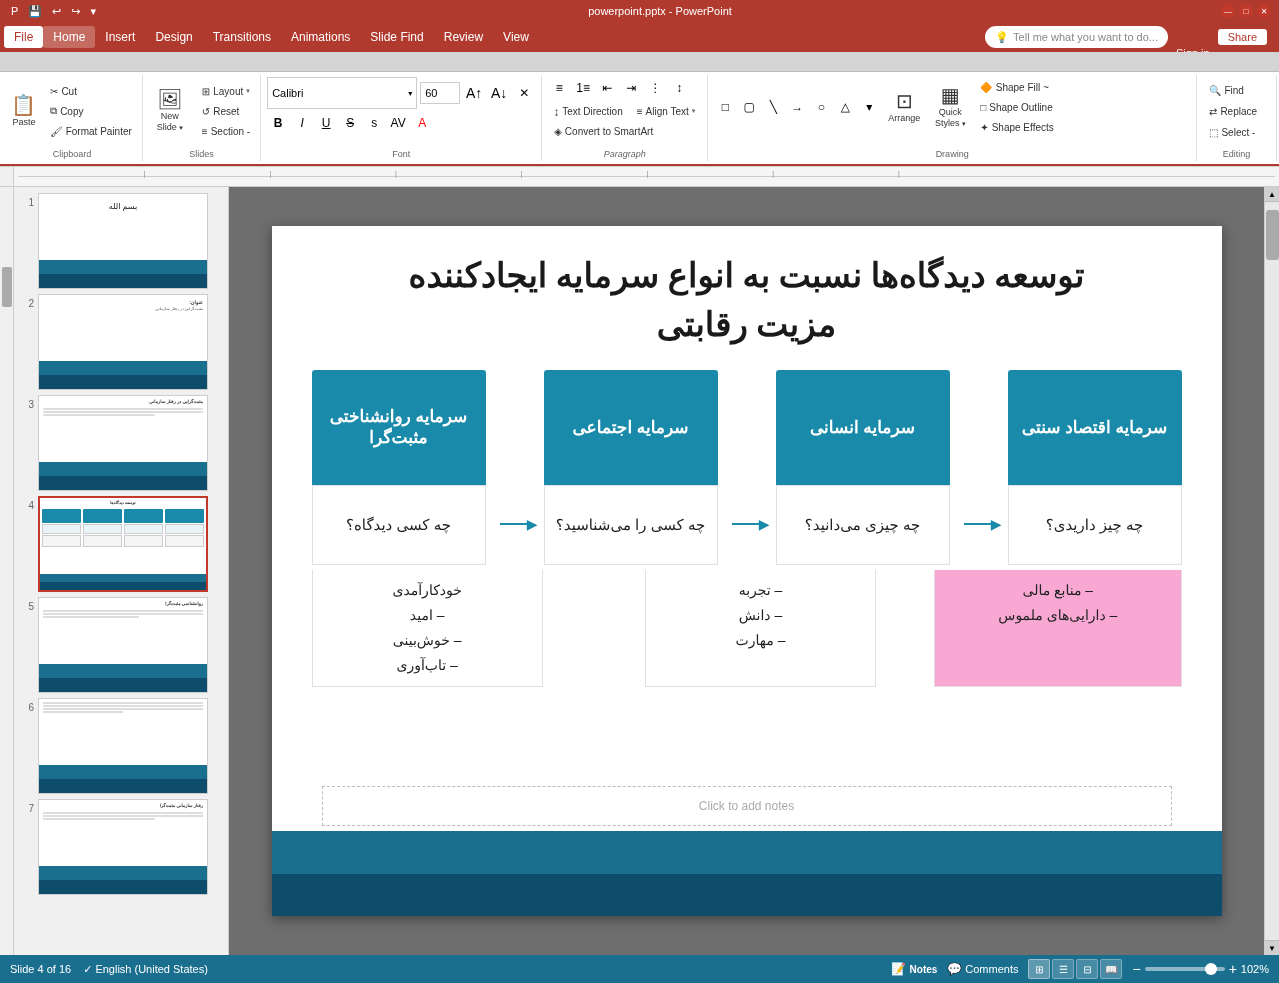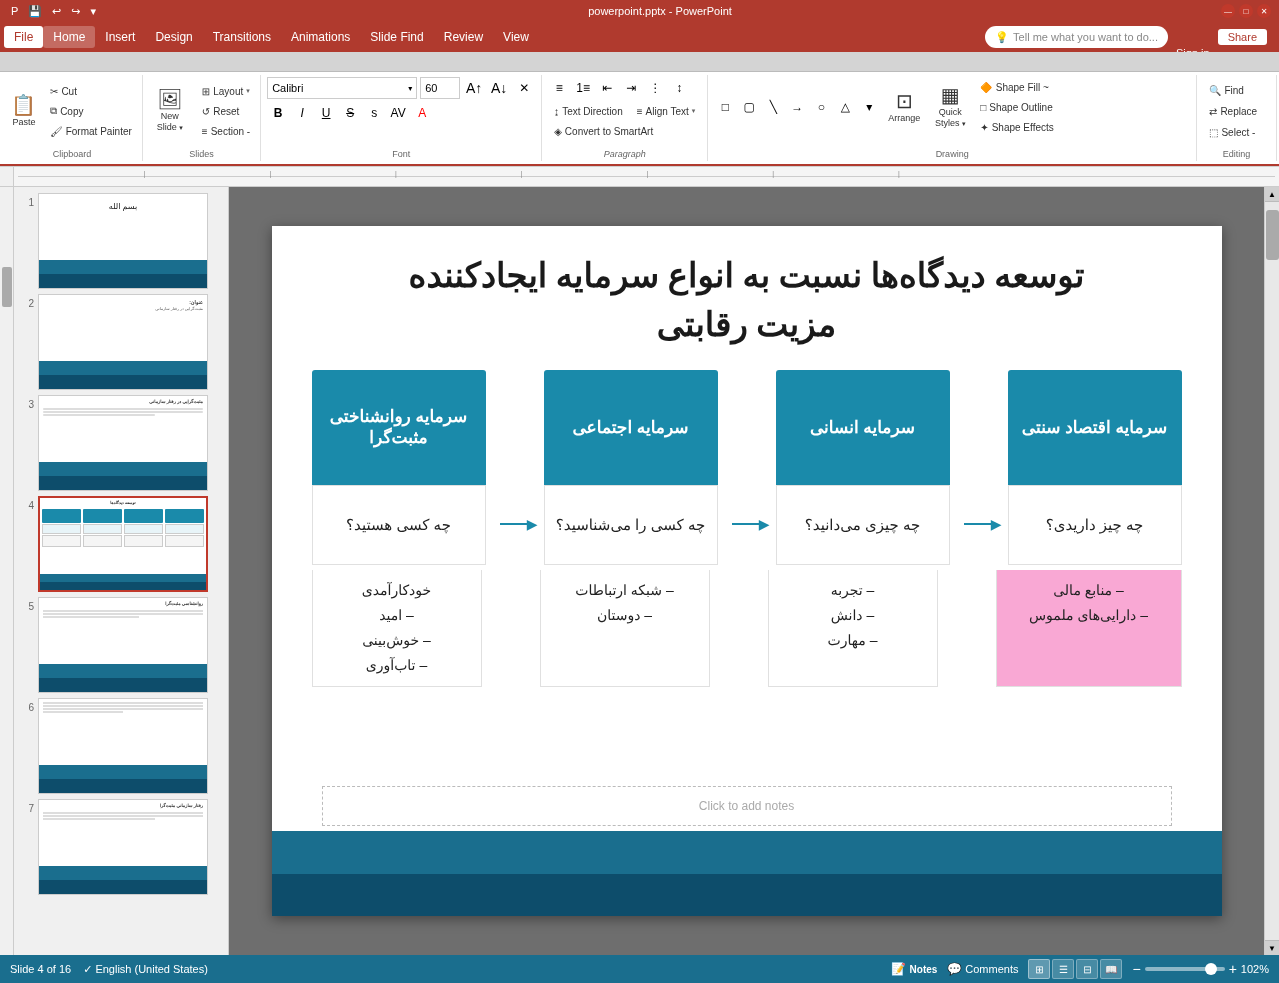--- a/index.html
+++ b/index.html
@@ -27,21 +27,21 @@
     #ribbon { background: #fff; border-bottom: 1px solid #d0d0d0; height: 115px; display: flex; flex-direction: column; }
 
     
     .rb { display: flex; flex-direction: column; align-items: center; justify-content: center; cursor: pointer; padding: 2px 4px; border-radius: 3px; font-size: 10px; color: #333; min-width: 32px; height: 56px; border: 1px solid transparent; }
     .rb .icon { font-size: 20px; line-height: 1; }
     .rb .label { font-size: 9px; text-align: center; line-height: 1.2; margin-top: 2px; }
     .rb-small { display: flex; align-items: center; gap: 3px; cursor: pointer; padding: 2px 5px; border-radius: 3px; font-size: 10px; color: #333; height: 18px; border: 1px solid transparent; white-space: nowrap; }
     .dropdown-arrow { font-size: 7px; color: #666; }
 
     
-    .font-box { border: 1px solid #ccc; height: 22px; font-size: 11px; padding: 0 4px; width: 150px; display: flex; align-items: center; cursor: pointer; background: white; }
+    .font-box { border: 1px solid #ccc; height: 32px; font-size: 11px; padding: 0 4px; width: 150px; display: flex; align-items: center; cursor: pointer; background: white; }
     .size-box { border: 1px solid #ccc; height: 22px; font-size: 11px; padding: 0 4px; width: 40px; display: flex; align-items: center; cursor: pointer; background: white; }
     .fmt-btn { width: 22px; height: 22px; display: flex; align-items: center; justify-content: center; cursor: pointer; font-size: 12px; border: 1px solid transparent; border-radius: 2px; }
     .fmt-btn.bold { font-weight: bold; }
     .fmt-btn.italic { font-style: italic; }
     .fmt-btn.underline { text-decoration: underline; }
     .fmt-btn.strike { text-decoration: line-through; }
 
     
     #main-area { display: flex; height: calc(983px - 22px - 30px - 115px - 28px - 26px); background: #6e6e6e; }
 
@@ -446,42 +446,39 @@
             <div style="width:100%; height:2px; background:#1a8aaa;"></div>
             <div style="position:absolute; right:-8px; color:#1a8aaa; font-size:14px;">▶</div>
           </div>
         </div>
 
         <div style="flex:1; display:flex; flex-direction:column;">
           <div style="background:#1a8aaa; color:white; text-align:center; padding:10px 14px; font-size:17px; font-weight:bold; direction:rtl; min-height:115px; display:flex; align-items:center; justify-content:center; border-radius:3px 3px 0 0;">
             سرمایه روانشناختی مثبت‌گرا
           </div>
           <div style="text-align:center; padding:10px 6px; font-size:15px; color:#222; direction:rtl; min-height:80px; display:flex; align-items:center; justify-content:center; border:1px solid #e0e0e0;">
-            چه کسی هستید؟
+            چه کسی دیدگاه؟
           </div>
         </div>
       </div>
 
       <div style="padding:0 40px 5px; direction:rtl; display:flex; gap:14px;">
 
         <div style="flex:1; text-align:center; padding:8px 14px; font-size:14px; color:#222; direction:rtl; line-height:1.8; border:1px solid #e0e0e0; border-top:none; background:#f9a8d4;">
           – منابع مالی<br>– دارایی‌های ملموس
         </div>
 
         <div style="width:30px; flex-shrink:0;"></div>
 
         <div style="flex:1; text-align:center; padding:8px 6px; font-size:14px; color:#222; direction:rtl; line-height:1.8; border:1px solid #e0e0e0; border-top:none; background:white;">
           – تجربه<br>– دانش<br>– مهارت
         </div>
 
         <div style="width:30px; flex-shrink:0;"></div>
 
-        <div style="flex:1; text-align:center; padding:8px 6px; font-size:14px; color:#222; direction:rtl; line-height:1.8; border:1px solid #e0e0e0; border-top:none; background:white;">
-          – شبکه ارتباطات<br>– دوستان
-        </div>
 
         <div style="width:30px; flex-shrink:0;"></div>
 
         <div style="flex:1; text-align:center; padding:8px 6px; font-size:14px; color:#222; direction:rtl; line-height:1.8; border:1px solid #e0e0e0; border-top:none; background:white;">
           خودکارآمدی<br>– امید<br>– خوش‌بینی<br>– تاب‌آوری
         </div>
       </div>
 
       <div style="position:absolute; bottom:0; left:0; right:0; height:85px; background:#1a6e8e;">
         <div style="position:absolute; bottom:0; left:0; right:0; height:42px; background:#0d4d6b;"></div>

